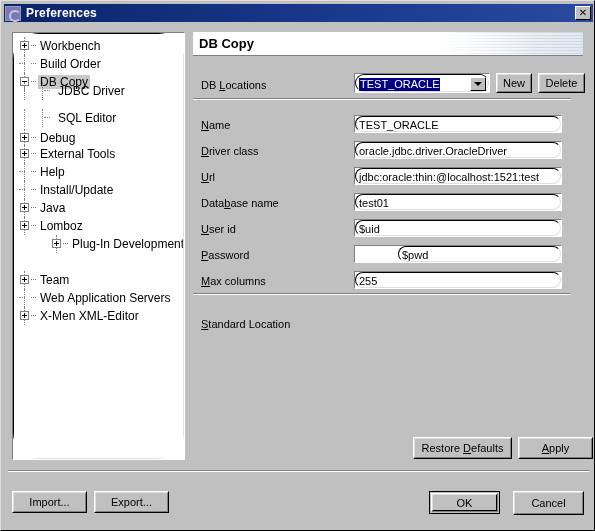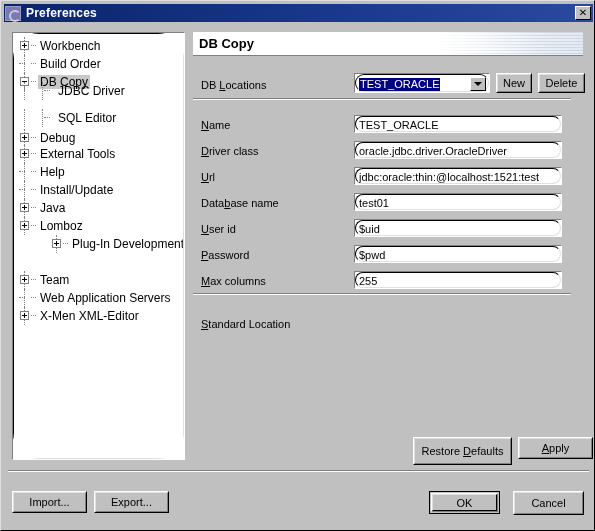--- a/index.html
+++ b/index.html
@@ -513,40 +513,40 @@
             <div class="txt">test01</div>
           </div>
         </div>
         <div class="f-label" style="top: 166px;"><span></span><u>U</u><span>ser id</span></div>
         <div class="f-input sunken" style="top: 162px;">
           <div class="sunken-inner" style="background: rgb(255, 255, 255); position: relative;">
             <div class="txt">$uid</div>
           </div>
         </div>
         <div class="f-label" style="top: 192px;"><span></span><u>P</u><span>assword</span></div>
-        <div class="f-input sunken" style="top: 188px;">
+        <div class="f-input sunken" style="top: 188px; padding-left: 43px;">
           <div class="sunken-inner" style="background: rgb(255, 255, 255); position: relative;">
             <div class="txt">$pwd</div>
           </div>
         </div>
         <div class="f-label" style="top: 218px;"><span></span><u>M</u><span>ax columns</span></div>
         <div class="f-input sunken" style="top: 214px;">
           <div class="sunken-inner" style="background: rgb(255, 255, 255); position: relative;">
             <div class="txt">255</div>
           </div>
         </div>
       </div>
 
     <div class="sep" style="top:236px;"></div>
 
     <div class="f-label" style="top:261px;">
       <span></span><u>S</u><span>tandard Location</span>
     </div>
 
-    <div class="btn" style="position:absolute; left:220px; top:380px; width:99px; height:28px;">
+    <div class="btn" style="position:absolute; left:220px; top:380px; width:99px; height:22px;">
       <span><span>Restore </span><u>D</u><span>efaults</span></span>
     </div>
     <div class="btn" style="position:absolute; left:325px; top:380px; width:75px; height:22px;">
       <span><span></span><u>A</u><span>pply</span></span>
     </div>
   </div>
 
   <div id="bottom-sep"></div>
 
   <div class="btn" style="position:absolute; left:11px; top:490px; width:75px; height:22px;">Import...</div>

